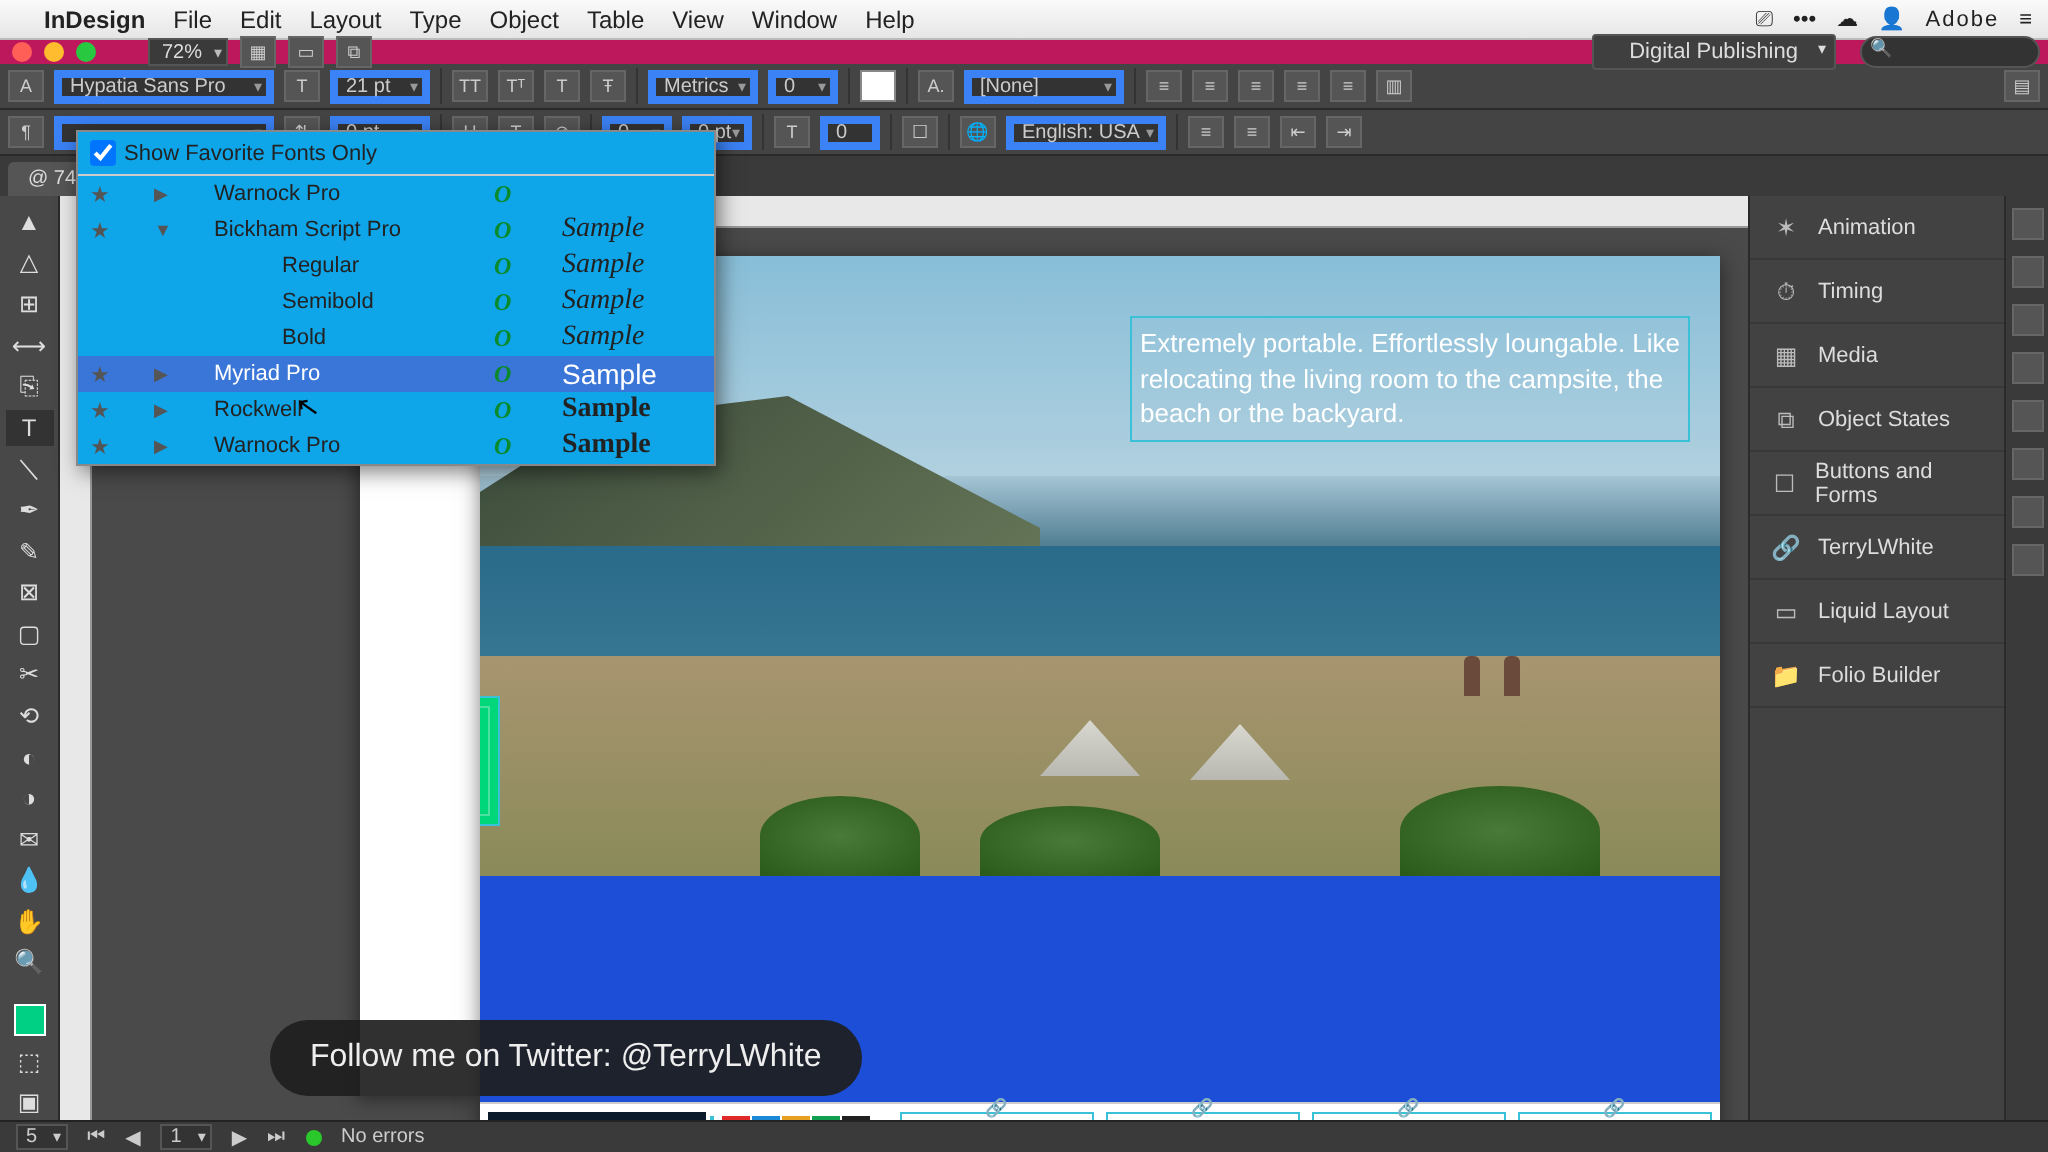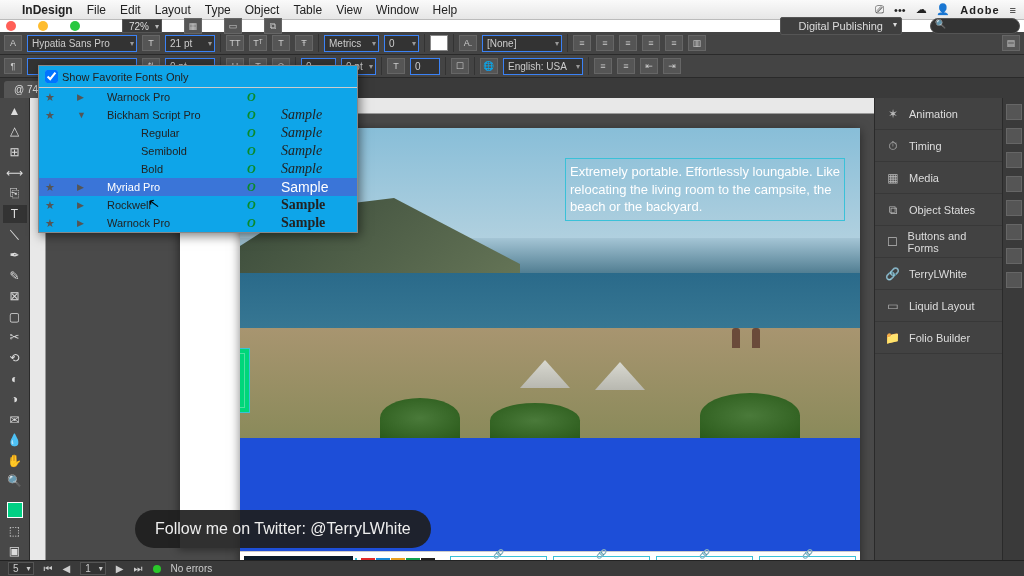--- a/index.html
+++ b/index.html
@@ -4,38 +4,38 @@
 <style>
 * { margin: 0; padding: 0; box-sizing: border-box; font-family: "Lucida Grande", Arial, sans-serif; }
 body { background: #4a4a4a; width: 1024px; height: 576px; overflow: hidden; position: relative; }
 
 
 .mac-menubar { height: 20px; background: linear-gradient(#fafafa,#e6e6e6); display: flex; align-items: center; padding: 0 8px; gap: 14px; font-size: 12px; color: #222; border-bottom: 1px solid #bbb; }
 .mac-menubar .apple { font-size: 13px; }
 .mac-menubar .app-name { font-weight: bold; }
 .mac-menubar .spacer { flex: 1; }
 .mac-menubar .right-icons { display: flex; gap: 10px; align-items: center; font-size: 11px; }
-.mac-menubar .adobe-logo { font-weight: bold; letter-spacing: 1px; }
-
-
-.window-chrome { height: 12px; background: #ffffff; display: flex; align-items: center; padding-left: 6px; gap: 22px; }
+.mac-menubar .adobe-logo { font-weight: normal; letter-spacing: 1px; }
+
+
+.window-chrome { height: 12px; background: #be185d; display: flex; align-items: center; padding-left: 6px; gap: 6px; }
 .tl { width: 10px; height: 10px; border-radius: 50%; }
 .tl.r { background: #ff5f57; } .tl.y { background: #febc2e; } .tl.g { background: #28c840; }
 .window-chrome .zoom-combo { margin-left: 20px; font-size: 10px; color: #ddd; background: #3a3a3a; border: 1px solid #555; padding: 0 12px 0 6px; height: 14px; display: flex; align-items: center; position: relative; }
 .window-chrome .zoom-combo:after { content:"▾"; position:absolute; right:2px; font-size:8px; color:#bbb;}
 .window-chrome .wspace { flex:1; }
 .window-chrome .workspace-btn { font-size: 11px; color: #ddd; background: #3f3f3f; padding: 2px 18px; border: 1px solid #555; border-radius: 2px; margin-right: 6px; position: relative; }
 .window-chrome .workspace-btn:after { content:"▾"; position:absolute; right:4px; font-size:8px;}
 .window-chrome .search { width: 90px; height: 16px; background: #333; border: 1px solid #555; border-radius: 8px; margin-right: 4px; position: relative; }
 .window-chrome .search:before { content: "🔍"; position: absolute; left: 4px; top: 0; font-size: 9px; color: #888; }
 
 
 .control-bar { height: 23px; background: #444; border-bottom: 1px solid #2a2a2a; display: flex; align-items: center; padding: 0 4px; gap: 5px; }
 .cb-icon { width: 18px; height: 16px; background: #555; border: 1px solid #666; display:flex; align-items:center; justify-content:center; font-size:9px; color:#ccc; }
-.cb-field { height: 17px; background: #333; border: 1px solid #3b82f6; color: #ccc; font-size: 10px; padding: 0 4px; display:flex; align-items:center; position:relative; }
+.cb-field { height: 17px; background: #333; border: 4px solid #3b82f6; color: #ccc; font-size: 10px; padding: 0 4px; display:flex; align-items:center; position:relative; }
 .cb-field.combo:after { content:"▾"; position:absolute; right:2px; font-size:8px; color:#999;}
 .cb-sep { width: 1px; height: 18px; background: #333; }
 
 
 .doc-tab-bar { height: 20px; background: #3a3a3a; display:flex; align-items:flex-end; padding-left: 4px; }
 .doc-tab { background: #555; color: #ddd; font-size: 10px; padding: 3px 10px; border-radius: 3px 3px 0 0; }
 
 
 .main-area { display: flex; height: calc(576px - 20px - 12px - 23px - 23px - 20px - 16px); }
 .left-tools { width: 30px; background: #484848; border-right: 1px solid #2a2a2a; display:flex; flex-direction:column; align-items:center; padding-top:4px; gap:3px; }

